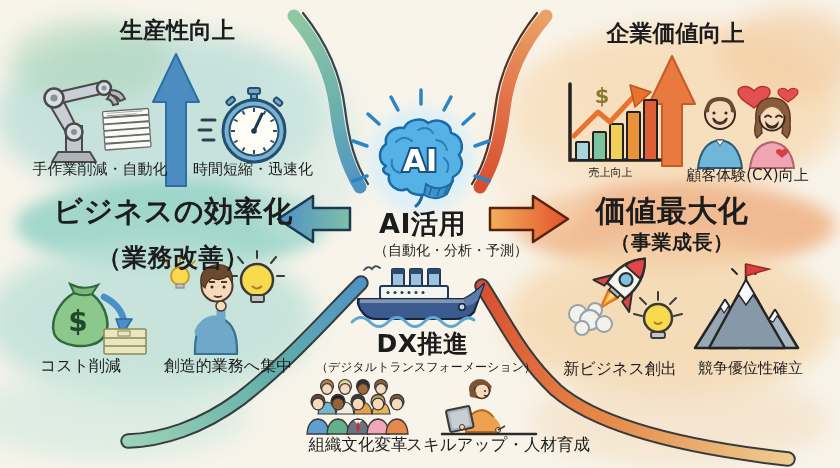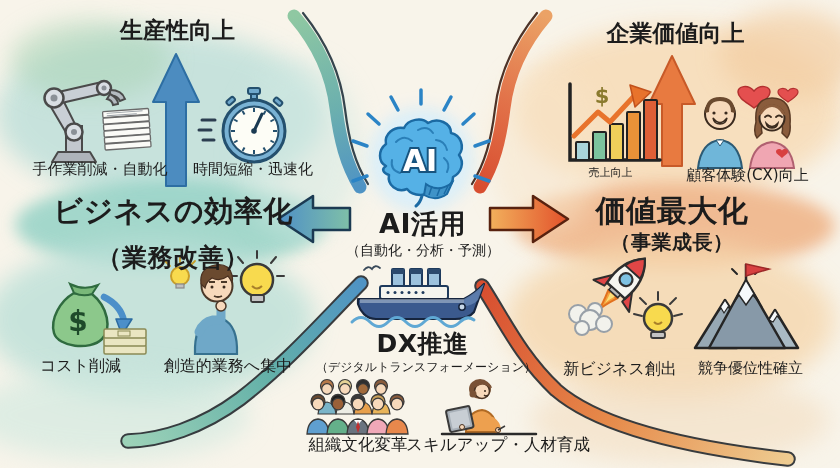--- a/index.html
+++ b/index.html
@@ -15,21 +15,21 @@
   .heavy{font-weight:800;letter-spacing:0.5px;}
 
   [data-name="label-productivity"]{left:90px;top:18px;width:175px;font-size:23px;font-weight:800;}
   [data-name="label-manual-reduction"]{left:15px;top:161px;width:170px;font-size:15px;}
   [data-name="label-time-saving"]{left:168px;top:161px;width:170px;font-size:15px;}
   [data-name="heading-efficiency"]{left:28px;top:195px;width:290px;font-size:29px;font-weight:800;}
   [data-name="subheading-efficiency"]{left:28px;top:230px;width:290px;font-size:25px;font-weight:800;margin-top:14px;}
   [data-name="label-cost-reduction"]{left:8px;top:357px;width:145px;font-size:16px;}
   [data-name="label-creative-focus"]{left:133px;top:357px;width:190px;font-size:16px;}
   [data-name="ai-title"]{left:340px;top:209px;width:165px;font-size:27px;font-weight:800;text-align:center;}
-  [data-name="ai-subtitle"]{left:318px;top:243px;width:210px;font-size:14px;}
+  [data-name="ai-subtitle"]{left:318px;top:243px;width:210px;font-size:14px;text-align:right;}
   [data-name="dx-title"]{left:340px;top:330px;width:165px;font-size:25px;font-weight:800;}
   [data-name="dx-subtitle"]{left:316px;top:361px;width:215px;font-size:12px;}
   [data-name="label-org-culture"]{left:272px;top:436px;width:172px;font-size:16.5px;}
   [data-name="label-skill-up"]{left:398px;top:436px;width:200px;font-size:16.5px;}
   [data-name="label-corporate-value"]{left:578px;top:21px;width:195px;font-size:23px;font-weight:800;}
   [data-name="label-sales-growth"]{left:538px;top:167px;width:145px;font-size:11px;}
   [data-name="label-customer-experience"]{left:660px;top:167px;width:175px;font-size:15px;}
   [data-name="heading-value"]{left:552px;top:194px;width:240px;font-size:30px;font-weight:800;}
   [data-name="subheading-value"]{left:552px;top:231px;width:240px;font-size:20px;font-weight:800;}
   [data-name="label-new-business"]{left:535px;top:360px;width:170px;font-size:16px;}

